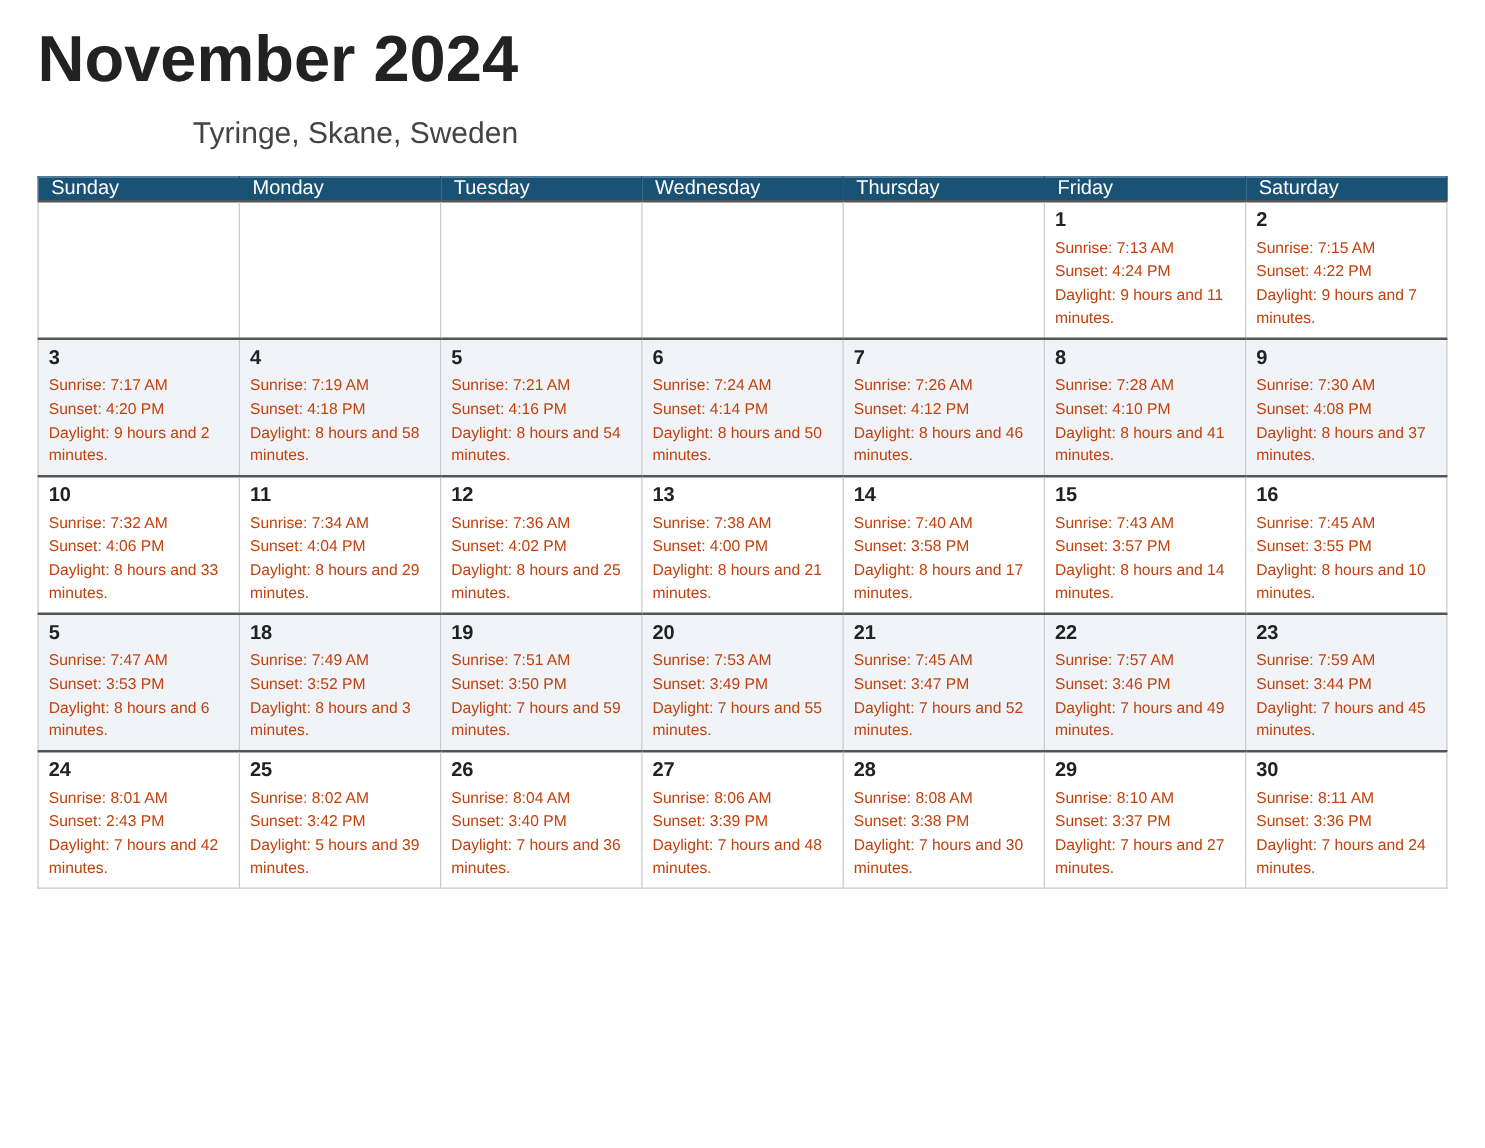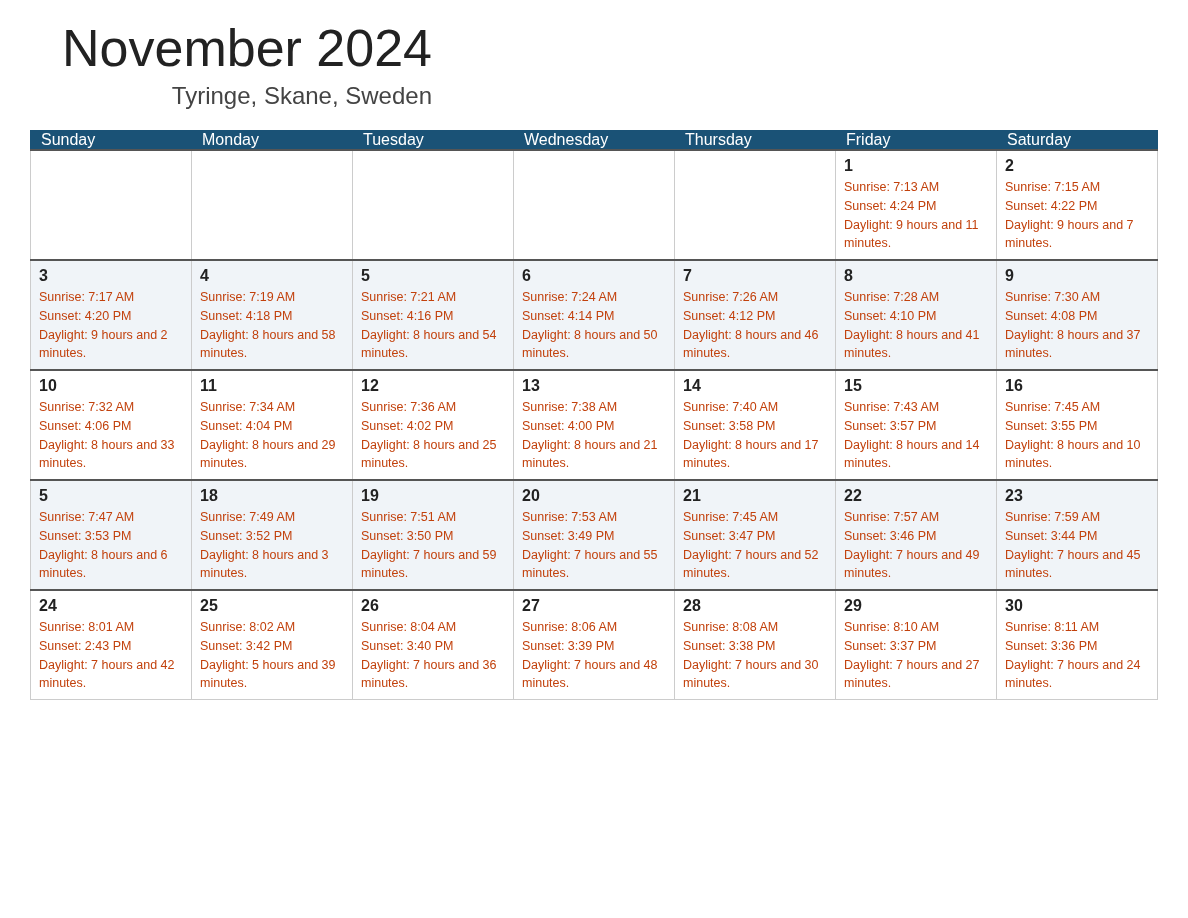--- a/index.html
+++ b/index.html
@@ -40,29 +40,28 @@
     .logo-blue {
       color: #1a6faf;
       font-size: 26px;
       font-weight: bold;
     }
     .title-area {
       text-align: right;
     }
     .month-title {
       font-size: 52px;
-      font-weight: normal;
+      font-weight: bold;
       color: #222;
       line-height: 1.1;
-      margin-left: 32px;
     }
     .location-title {
       font-size: 24px;
       color: #444;
-      margin-top: 5px;
+      margin-top: 16px;
     }
     .calendar {
       width: 100%;
       border-collapse: collapse;
       border: 1px solid #aaa;
     }
     .calendar th {
       background-color: #1a5276;
       color: #fff;
       font-size: 16px;

